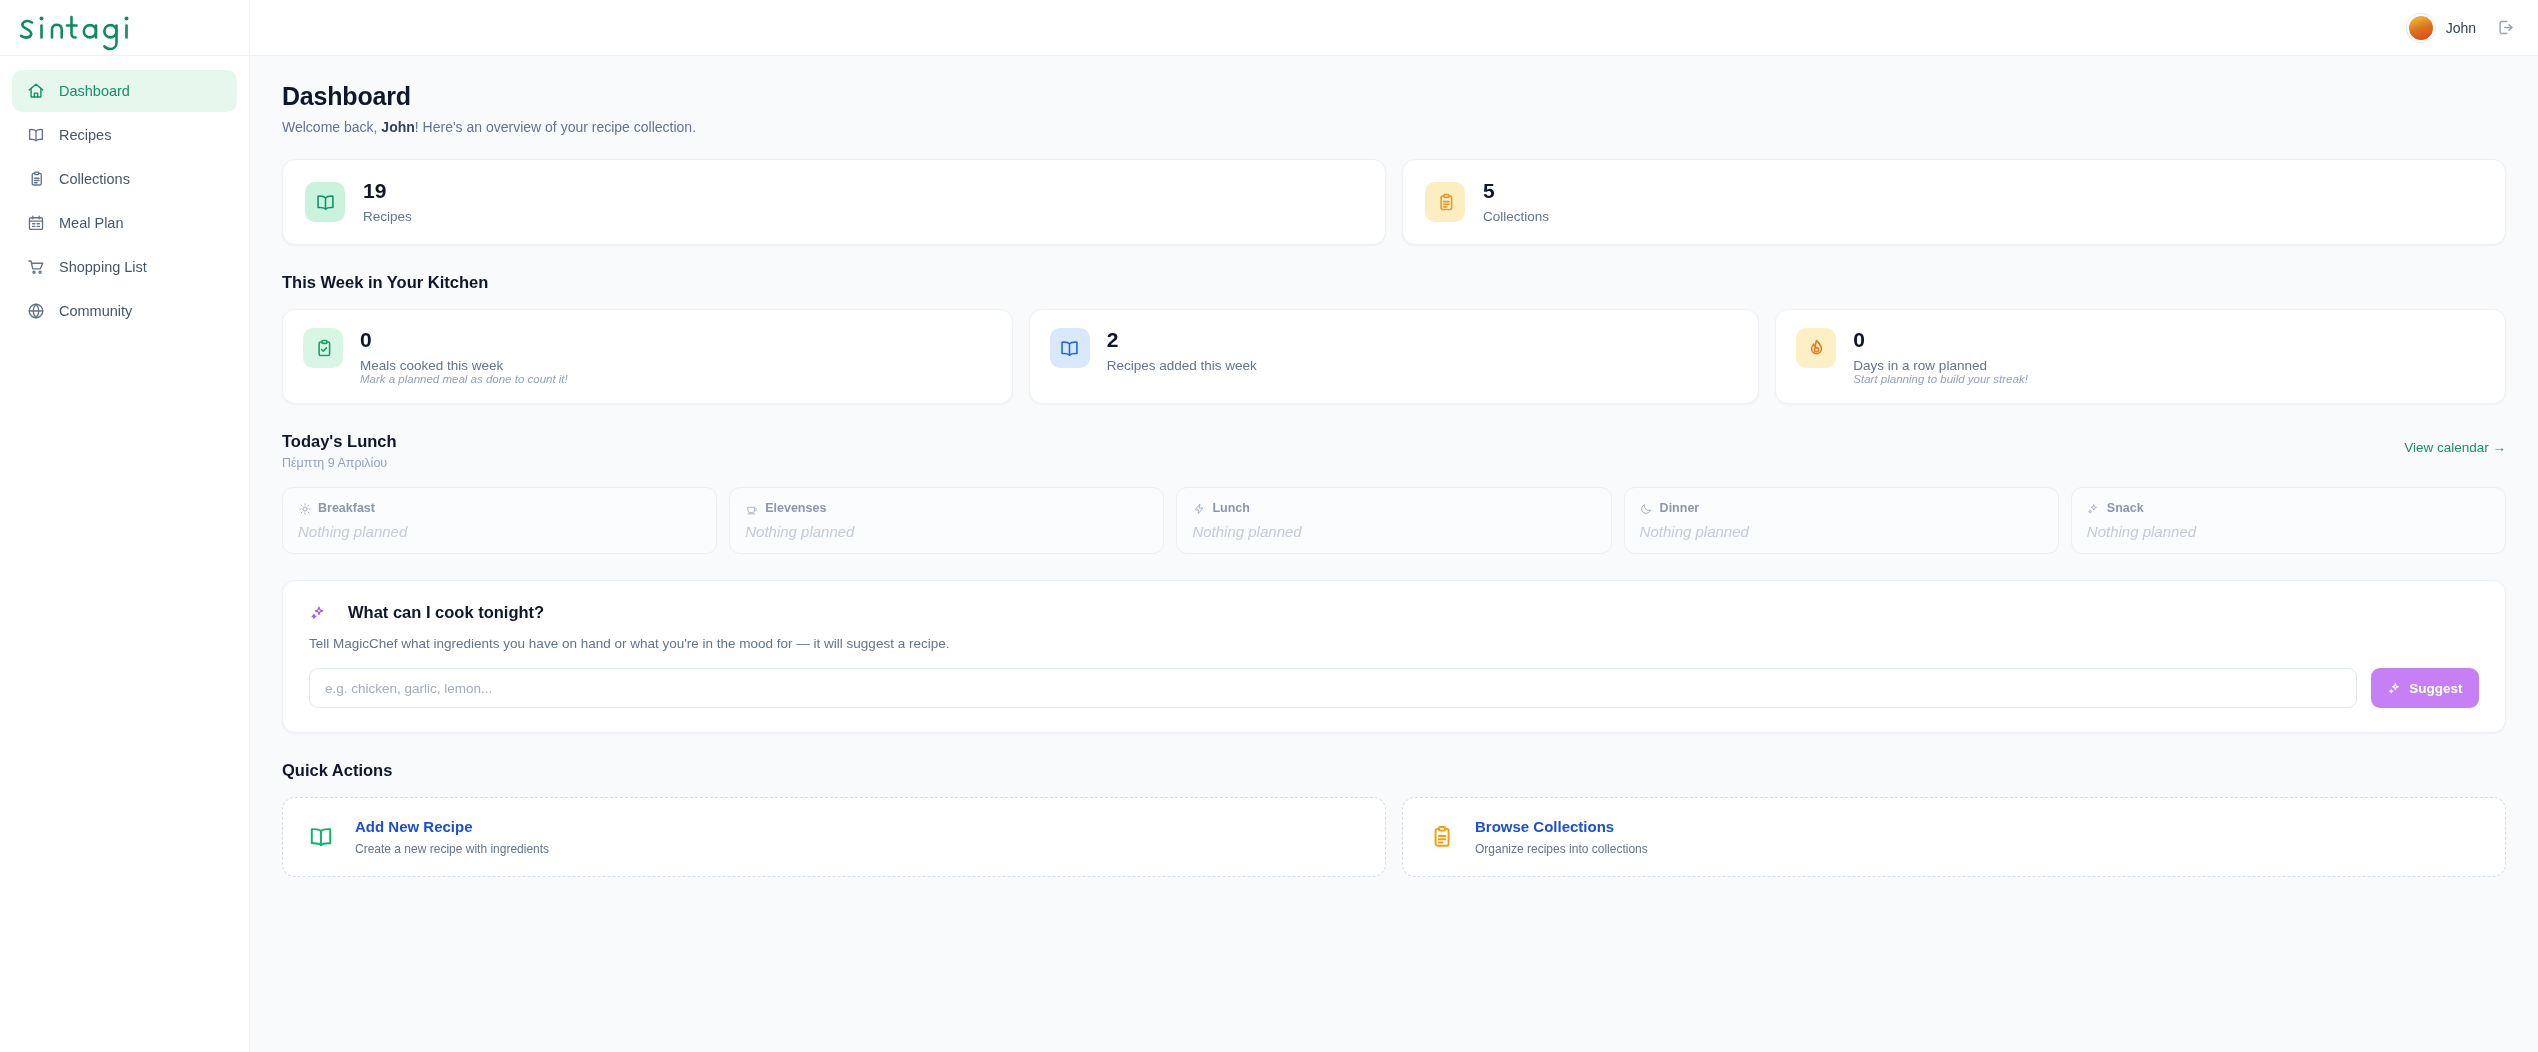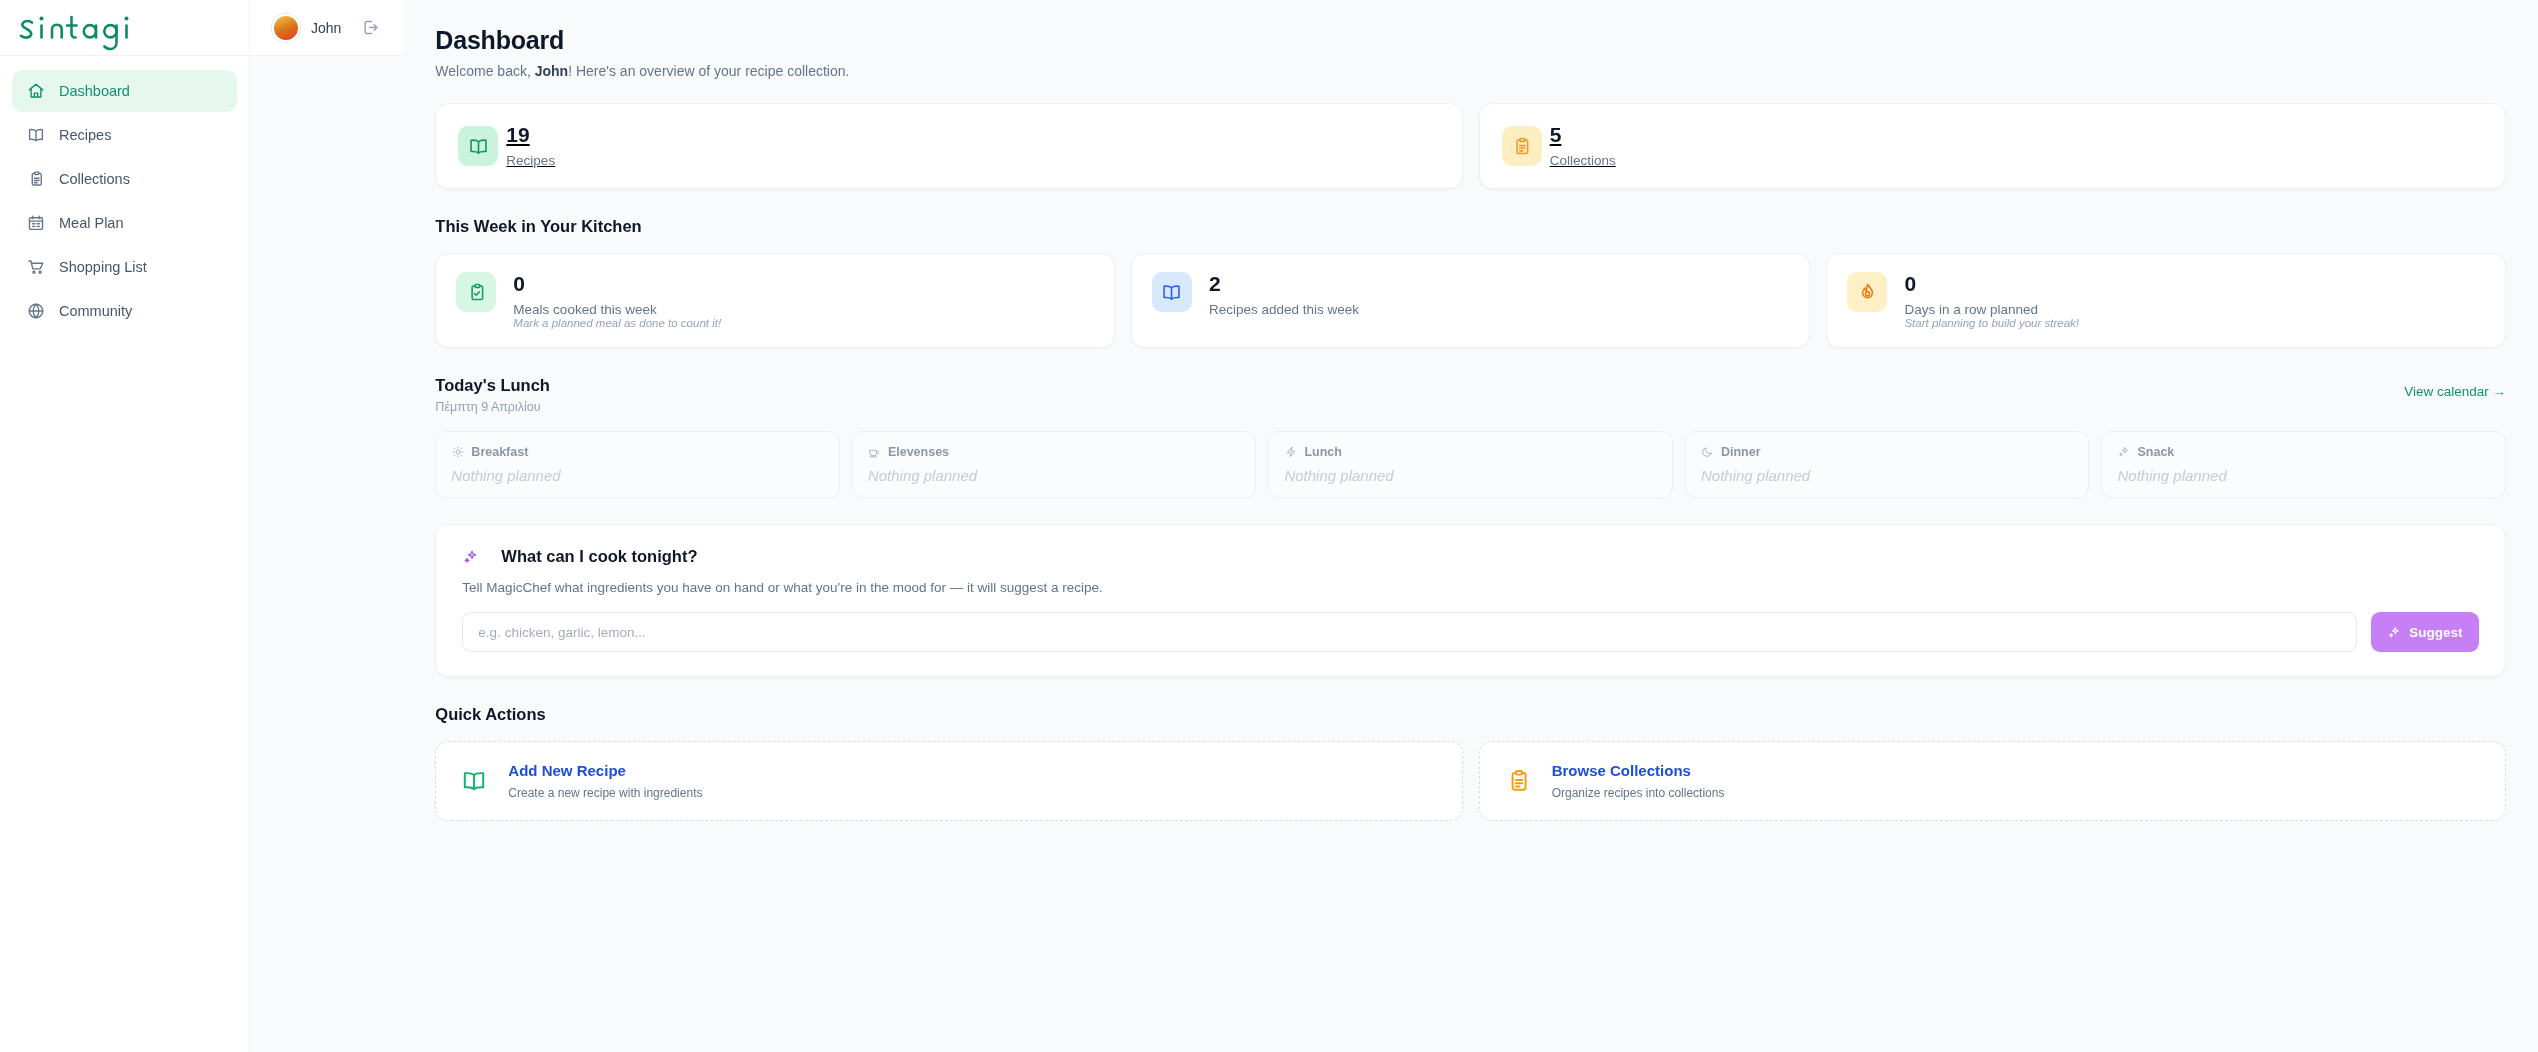--- a/index.html
+++ b/index.html
@@ -31,21 +31,21 @@
     height: 42px; padding: 0 14px;
     border-radius: 10px;
     color: #475569; font-size: 14.5px;
     cursor: pointer;
   }
   .nav-item .nav-ico { width: 19px; height: 19px; display: flex; align-items: center; justify-content: center; color: #64748b; flex: 0 0 19px; }
   .nav-item.active { background: #e6f7ee; color: #14916b; font-weight: 400; }
   .nav-item.active .nav-ico { color: #14916b; }
 
   
-  .main { flex: 1; display: flex; flex-direction: row; min-width: 0; background: #f8fafc; }
+  .main { flex: 1; display: flex; flex-direction: column; min-width: 0; background: #f8fafc; }
   .topbar {
     height: 56px; background: #ffffff;
     border-bottom: 1px solid #eef1f5;
     display: flex; align-items: center; justify-content: flex-end;
     padding: 0 22px; gap: 18px;
   }
   .user-chip { display: flex; align-items: center; gap: 11px; cursor: pointer; }
   .avatar {
     width: 28px; height: 28px; border-radius: 50%;
     border: 2px solid #ffffff;
@@ -68,21 +68,21 @@
   
   .card {
     background: #ffffff;
     border: 1px solid #eef1f5;
     border-radius: 13px;
     box-shadow: 0 1px 2px rgba(15,23,42,0.04);
   }
 
   
   .stat-row { display: flex; gap: 16px; margin-top: 24px; }
-  .stat-card { flex: 1; padding: 20px 22px; display: flex; align-items: center; gap: 8px; text-decoration: underline; }
+  .stat-card { flex: 1; padding: 20px 22px; display: flex; align-items: center; gap: 18px; }
   .stat-ico {
     width: 40px; height: 40px; border-radius: 10px;
     display: flex; align-items: center; justify-content: center; flex: 0 0 40px;
   }
   .stat-ico.green { background: #c9f3dd; color: #14916b; }
   .stat-ico.amber { background: #fdeec2; color: #e89a2a; }
   .stat-ico.greenlite { background: #d7f7e4; color: #17a05f; }
   .stat-ico.blue { background: #d8e8fd; color: #2563eb; }
   .stat-ico.yellow { background: #fdf0c4; color: #ea7a1d; }
   .stat-num { font-size: 21px; font-weight: bold; color: #0f172a; line-height: 1.05; }
@@ -97,21 +97,21 @@
   
   .meals-head { margin-top: 28px; display: flex; align-items: flex-start; justify-content: space-between; }
   .view-cal { font-size: 13.5px; color: #14916b; cursor: pointer; padding-top: 8px; }
   .meals-row { display: flex; gap: 12px; margin-top: 17px; }
   .meal-card {
     flex: 1; min-height: 62px;
     border: 1px solid #eceff3; border-radius: 11px;
     background: #fbfcfd;
     padding: 13px 15px;
   }
-  .meal-name { display: flex; align-items: center; gap: 7px; font-size: 12.5px; font-weight: bold; color: #8c97a8; }
+  .meal-name { display: flex; align-items: flex-end; gap: 7px; font-size: 12.5px; font-weight: bold; color: #8c97a8; }
   .meal-ico { width: 13px; height: 13px; display: flex; align-items: center; justify-content: center; color: #aab4c2; flex: 0 0 13px; }
   .meal-empty { font-size: 15px; color: #c3cbd6; font-style: italic; margin-top: 8px; }
 
   
   .chef-card { margin-top: 26px; padding: 22px 26px 24px 26px; }
   .chef-title { display: flex; align-items: center; gap: 22px; font-size: 16.5px; font-weight: bold; color: #0f172a; }
   .chef-spark { width: 17px; height: 17px; color: #a855f7; display:flex; align-items:center; justify-content:center; flex:0 0 17px; }
   .chef-desc { font-size: 13.5px; color: #64748b; margin-top: 14px; }
   .chef-row { display: flex; gap: 14px; margin-top: 17px; align-items: flex-start; }
   .chef-input {

